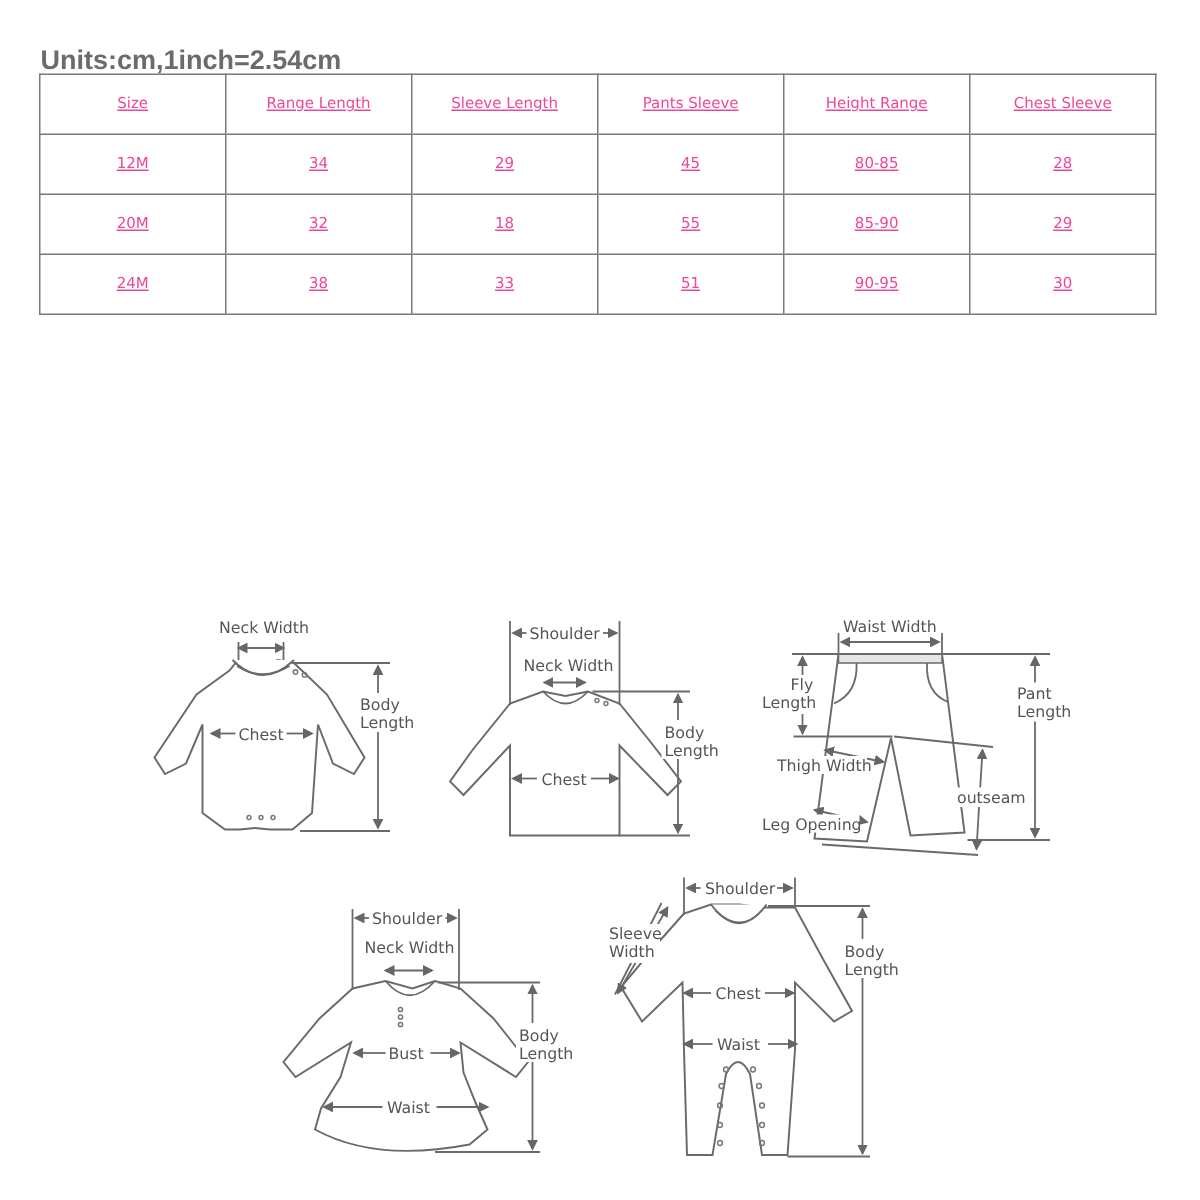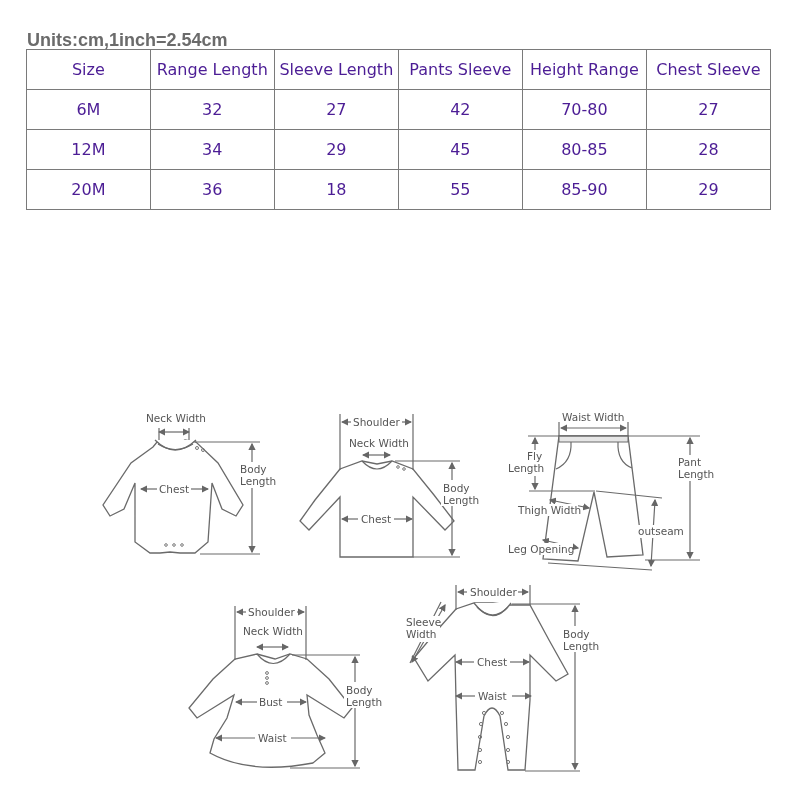--- a/index.html
+++ b/index.html
@@ -12,21 +12,21 @@
   table.size {
     position: absolute; left: 26px; top: 49px;
     width: 745px; border-collapse: collapse;
     border: 1.5px solid #3a3a3a;
   }
   table.size th, table.size td {
     border: 1px solid #7a7a7a;
     height: 39px; padding: 0;
     text-align: center; vertical-align: middle;
     font-family: "DejaVu Sans", sans-serif; font-weight: normal;
-    font-size: 16px; color: #4c1d95;
+    font-size: 10px; color: #ec4899; text-decoration: underline;
   }
   .diagrams { position: absolute; left: 0; top: 400px; width: 800px; height: 400px; }
   svg text { font-family: "DejaVu Sans", sans-serif; font-size: 10.5px; fill: #555555; }
   .ln { stroke: #6a6a6a; stroke-width: 1.2; fill: none; }
   .gm { stroke: #6a6a6a; stroke-width: 1.3; fill: #ffffff; }
   .dot { fill: none; stroke: #777; stroke-width: 1; }
 </style>
 </head>
 <body>
 
@@ -38,42 +38,42 @@
       <th style="width:124px">Size</th>
       <th style="width:124px">Range Length</th>
       <th style="width:124px">Sleeve Length</th>
       <th style="width:124px">Pants Sleeve</th>
       <th style="width:124px">Height Range</th>
       <th style="width:124px">Chest Sleeve</th>
     </tr>
   </thead>
   <tbody>
     <tr>
-      <td>6M</td>
-      <td>32</td>
-      <td>27</td>
-      <td>42</td>
-      <td>70-80</td>
-      <td>27</td>
-    </tr>
-    <tr>
       <td>12M</td>
       <td>34</td>
       <td>29</td>
       <td>45</td>
       <td>80-85</td>
       <td>28</td>
     </tr>
     <tr>
       <td>20M</td>
-      <td>36</td>
+      <td>32</td>
       <td>18</td>
       <td>55</td>
       <td>85-90</td>
       <td>29</td>
+    </tr>
+    <tr>
+      <td>24M</td>
+      <td>38</td>
+      <td>33</td>
+      <td>51</td>
+      <td>90-95</td>
+      <td>30</td>
     </tr>
   </tbody>
 </table>
 
 <svg class="diagrams" width="800" height="400" viewBox="0 400 800 400">
   <defs>
     <marker id="ah" markerWidth="6" markerHeight="6" refX="5" refY="3" orient="auto">
       <path d="M0,0 L6,3 L0,6 Z" fill="#666"></path>
     </marker>
     <marker id="at" markerWidth="6" markerHeight="6" refX="1" refY="3" orient="auto">

